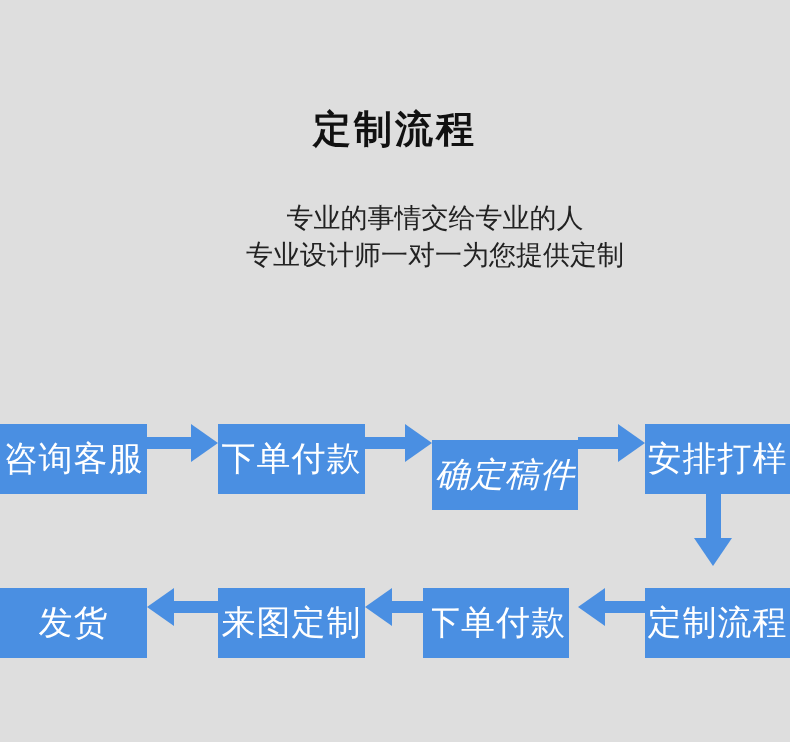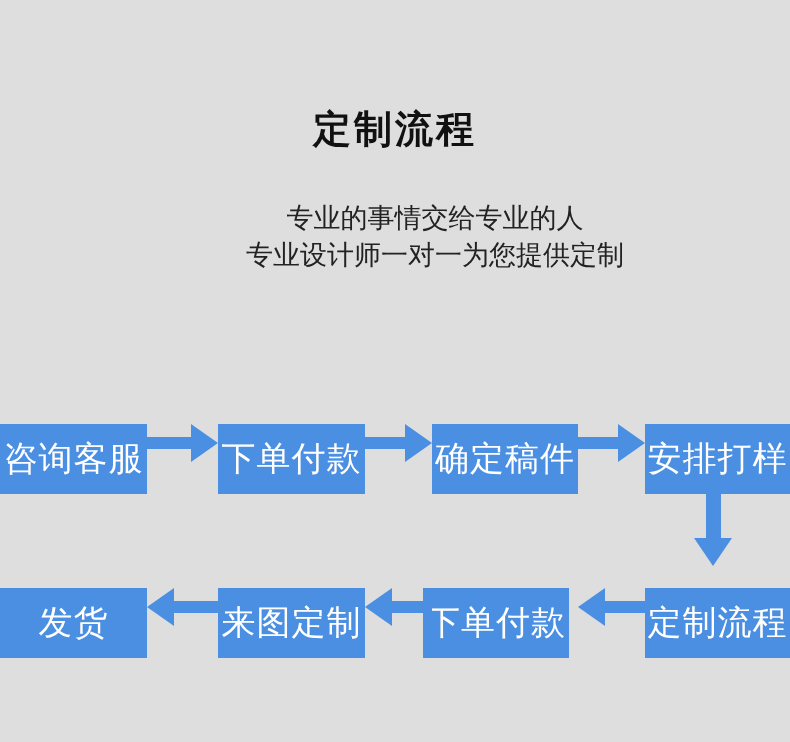--- a/index.html
+++ b/index.html
@@ -102,21 +102,21 @@
     <div class="head"></div>
   </div>
 
   <div class="step" style="left:218px; top:408px; width:147px;">下单付款</div>
 
   <div class="h-arrow right" style="left:365px; top:408px; width:67px;">
     <div class="shaft"></div>
     <div class="head"></div>
   </div>
 
-  <div class="step" style="left:432px; top:408px; width:146px;">确定稿件</div>
+  <div class="step" style="left:432px; top:424px; width:146px;font-style:italic;">确定稿件</div>
 
   <div class="h-arrow right" style="left:578px; top:408px; width:67px;">
     <div class="shaft"></div>
     <div class="head"></div>
   </div>
 
   <div class="step" style="left:645px; top:408px; width:145px;">安排打样</div>
 
   <div class="v-arrow" style="left:694px; top:488px;">
     <div class="shaft"></div>

